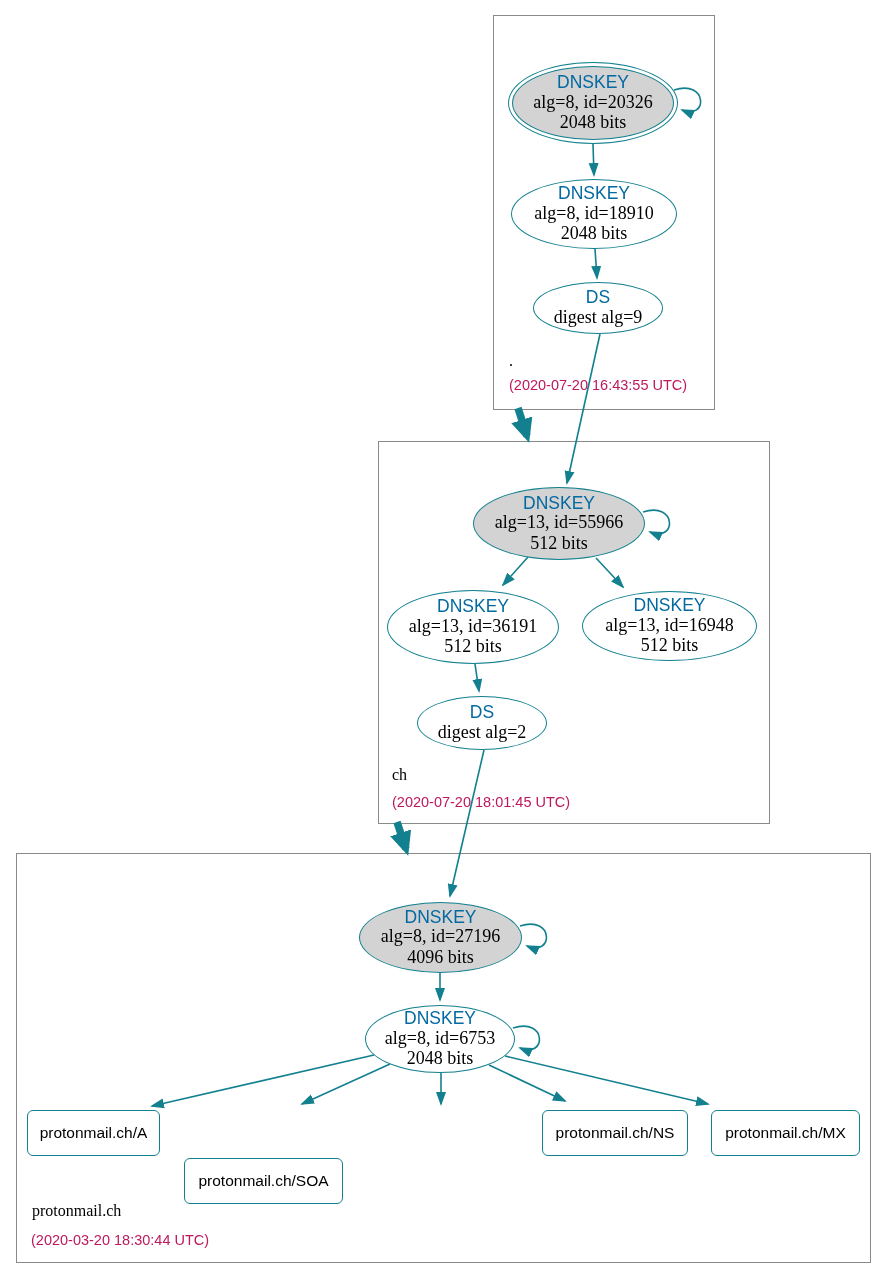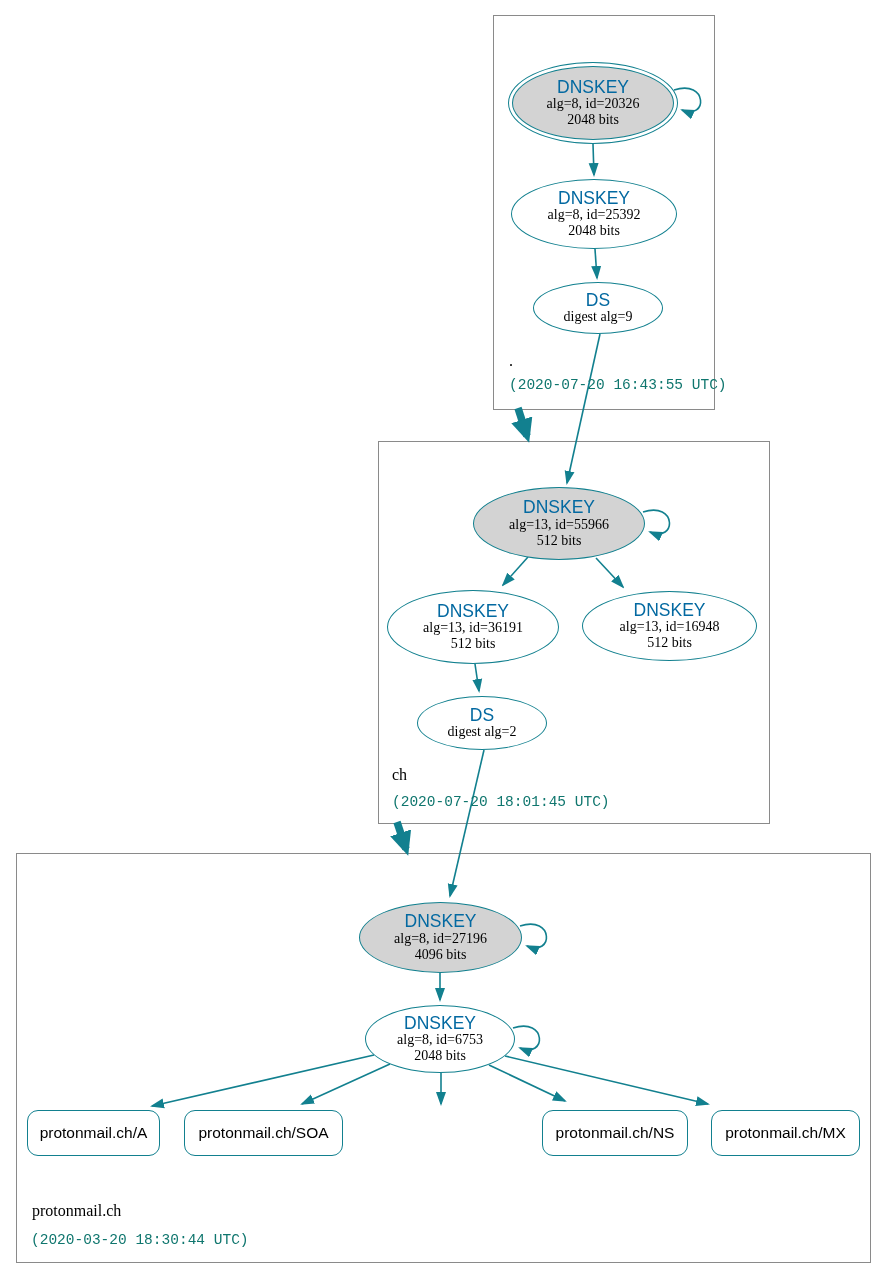--- a/index.html
+++ b/index.html
@@ -9,48 +9,48 @@
   }
   .edges{position:absolute;left:0;top:0;width:885px;height:1278px;z-index:1;}
   .zonebox{
     position:absolute;border:1px solid #8a8a8a;background:transparent;z-index:0;
   }
   .zlabel{
     position:absolute;z-index:2;font-family:"Liberation Serif",serif;
     font-size:16px;color:#000;white-space:nowrap;
   }
   .ztime{
-    position:absolute;z-index:2;font-family:Liberation Mono, monospace;
-    font-size:14.5px;color:#0f766e;white-space:nowrap;
+    position:absolute;z-index:2;font-family:Liberation Sans, sans-serif;
+    font-size:14.5px;color:#be185d;white-space:nowrap;
   }
   .node{
     position:absolute;z-index:2;box-sizing:border-box;
     border:1.6px solid #12808f;border-radius:50%;
     background:#ffffff;display:flex;flex-direction:column;
     align-items:center;justify-content:center;text-align:center;
   }
   .node.gray{background:#d3d3d3;}
   .node.double{display:block;padding:3px;background:#ffffff;}
   .node.double .inner{
     box-sizing:border-box;width:100%;height:100%;
     border:1.6px solid #12808f;border-radius:50%;background:#d3d3d3;
     display:flex;flex-direction:column;align-items:center;justify-content:center;
     text-align:center;
   }
   .ntitle{
     font-family:"Liberation Sans",sans-serif;font-size:17.5px;color:#0369a1;
     line-height:1.05;white-space:nowrap;
   }
   .ndetail{
-    font-family:"Liberation Serif",serif;font-size:14px;color:#000;
+    font-family:"Liberation Serif",serif;font-size:18px;color:#000;
     line-height:1.15;white-space:nowrap;
   }
   .rrset{
     position:absolute;z-index:2;box-sizing:border-box;top:1110px;height:46px;
-    border:1.6px solid #12808f;border-radius:11px;background:#ffffff;
+    border:1.6px solid #12808f;border-radius:6px;background:#ffffff;
     display:flex;align-items:center;justify-content:center;
     font-family:"Liberation Sans",sans-serif;font-size:15.5px;color:#000;
     white-space:nowrap;
   }
   .edge{stroke:#12808f;stroke-width:1.6;fill:none;}
   .edge.thick{stroke-width:7.5;}
 </style>
 </head>
 <body>
 
@@ -96,21 +96,21 @@
   <div class="node double" style="left:508px;top:62px;width:170px;height:82px;">
     <div class="inner">
       <div class="ntitle">DNSKEY</div>
       <div class="ndetail">alg=8, id=20326</div>
       <div class="ndetail">2048 bits</div>
     </div>
   </div>
 
   <div class="node" style="left:511px;top:179px;width:166px;height:70px;">
     <div class="ntitle">DNSKEY</div>
-    <div class="ndetail">alg=8, id=25392</div>
+    <div class="ndetail">alg=8, id=18910</div>
     <div class="ndetail">2048 bits</div>
   </div>
 
   <div class="node" style="left:533px;top:282px;width:130px;height:52px;">
     <div class="ntitle">DS</div>
     <div class="ndetail">digest alg=9</div>
   </div>
 
   <div class="zlabel" style="left:509px;top:352px;">.</div>
   <div class="ztime" style="left:509px;top:377px;">(2020-07-20 16:43:55 UTC)</div>
@@ -147,20 +147,20 @@
     <div class="ndetail">4096 bits</div>
   </div>
 
   <div class="node" style="left:365px;top:1005px;width:150px;height:68px;">
     <div class="ntitle">DNSKEY</div>
     <div class="ndetail">alg=8, id=6753</div>
     <div class="ndetail">2048 bits</div>
   </div>
 
   <div class="rrset" style="left:27px;width:133px;">protonmail.ch/A</div>
-  <div class="rrset" style="left:184px;width:159px;">protonmail.ch/SOA</div>
+  <div class="rrset" style="left:184px;width:159px;margin-top:48px;">protonmail.ch/SOA</div>
   <div class="rrset" style="left:542px;width:146px;text-align:center;">protonmail.ch/NS</div>
   <div class="rrset" style="left:711px;width:149px;text-align:center;">protonmail.ch/MX</div>
 
   <div class="zlabel" style="left:32px;top:1202px;">protonmail.ch</div>
   <div class="ztime" style="left:31px;top:1232px;">(2020-03-20 18:30:44 UTC)</div>
 
 </div>
 
 </body></html>

